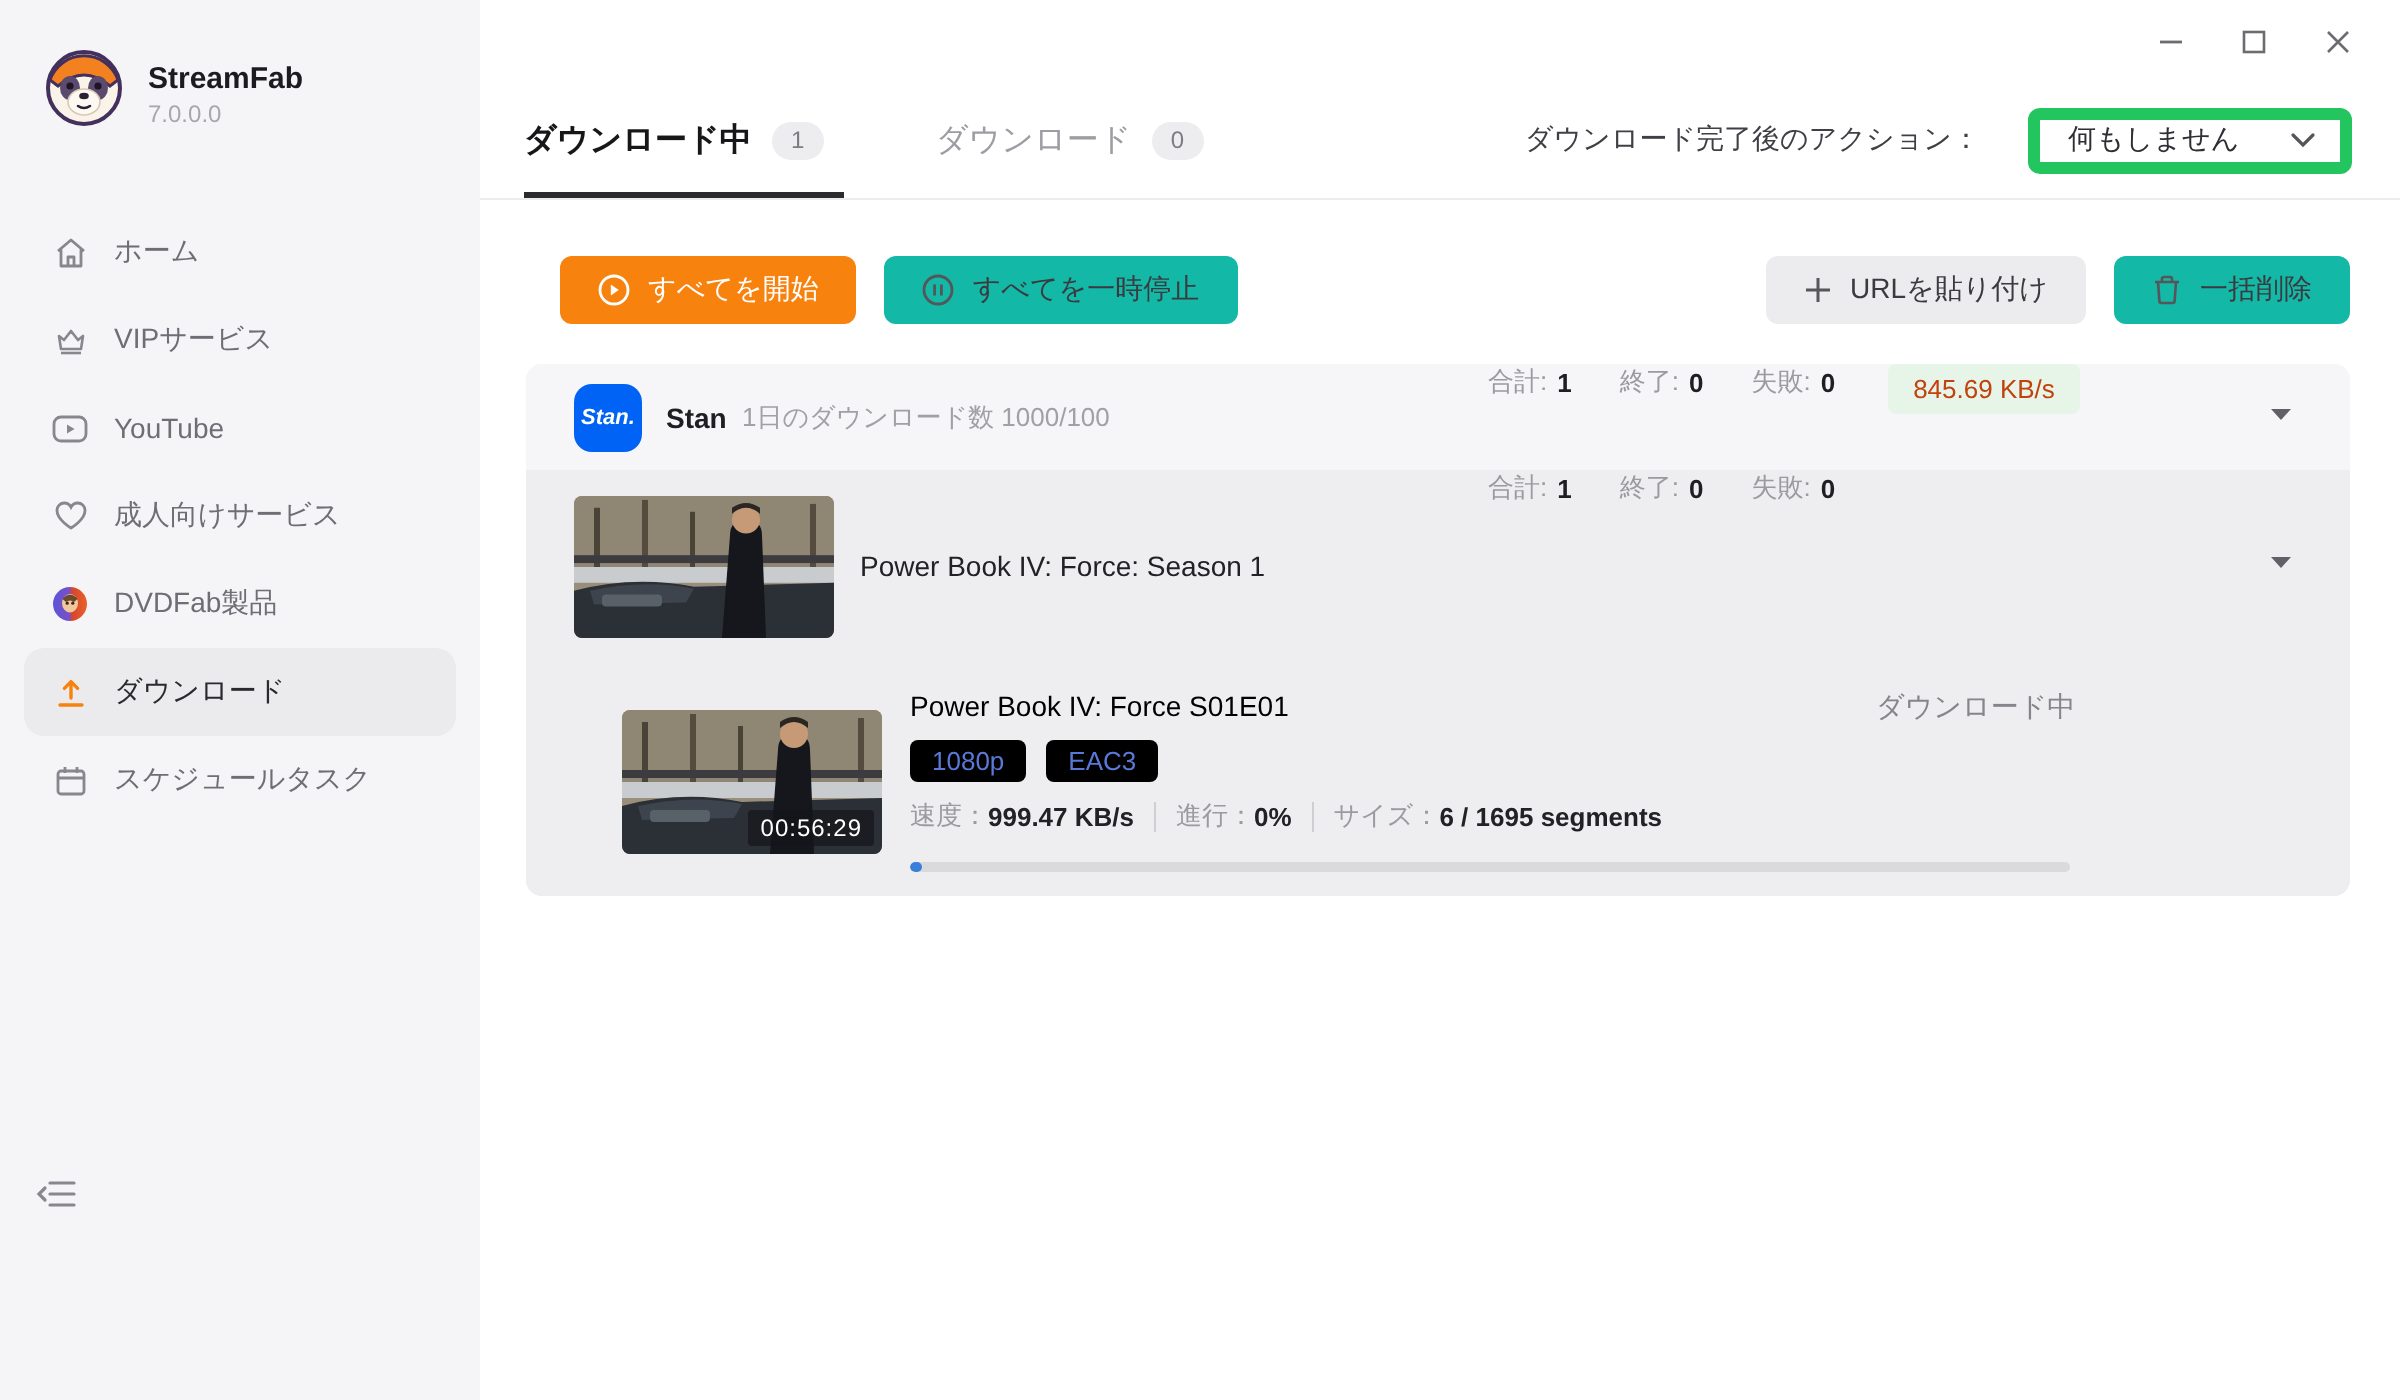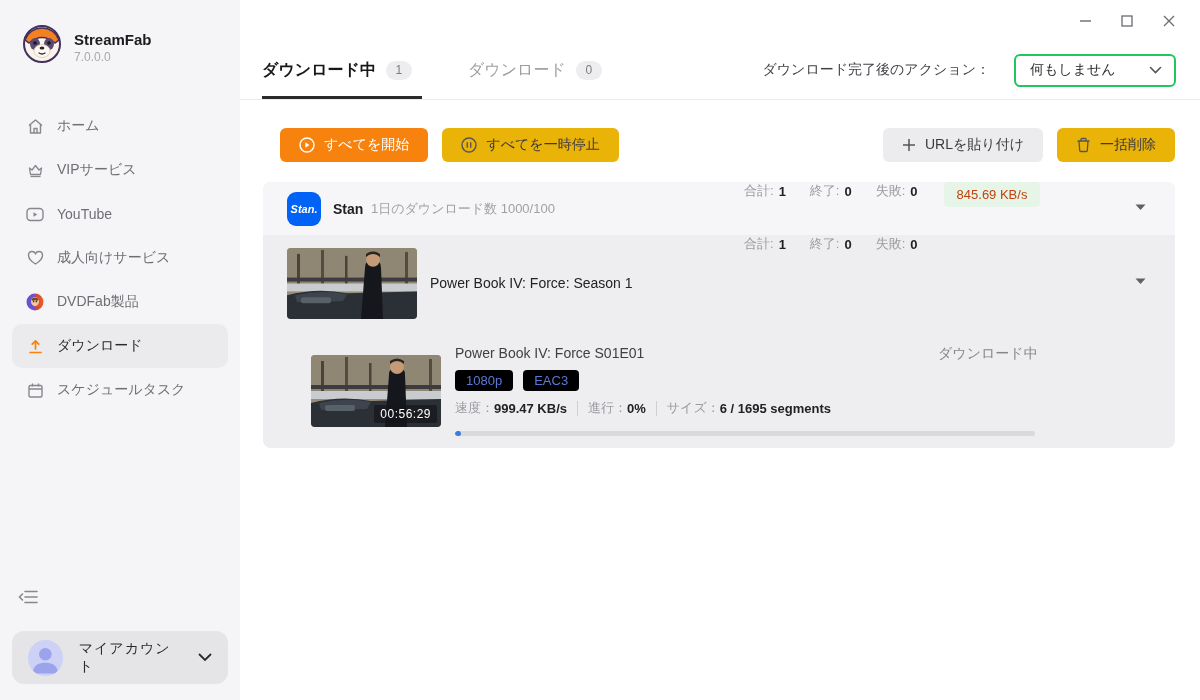--- a/index.html
+++ b/index.html
@@ -37,29 +37,29 @@
   .header-row { position:absolute; left:0; top:41px; right:0; height:59px; border-bottom:1px solid #ececee; }
   .tabs { position:absolute; left:22px; bottom:0; height:100%; display:flex; gap:56px; align-items:center; }
   .tab { display:flex; align-items:center; gap:10px; position:relative; height:100%; }
   .tab-label { font-size:16px; color:#9d9da3; }
   .tab.active .tab-label { color:#17171a; font-weight:700; }
   .tab-badge { min-width:26px; height:19px; padding:0 8px; background:#ededef; color:#7c7c82;
     border-radius:10px; font-size:12px; display:flex; align-items:center; justify-content:center; }
   .tab-underline { position:absolute; left:22px; bottom:0; width:160px; height:3px; background:#2b2b2e; }
   .post-action { position:absolute; right:24px; top:0; height:100%; display:flex; align-items:center; gap:24px; }
   .post-action-label { font-size:14px; color:#3f3f45; }
-  .post-action-select { width:162px; height:33px; border:2px solid #22c55e; border-radius:6px; background:#fff;
+  .post-action-select { width:162px; height:33px; border:6px solid #22c55e; border-radius:6px; background:#fff;
     display:flex; align-items:center; padding:0 12px 0 14px; font-size:14px; color:#2e2e33; }
   .post-action-select .chev { margin-left:auto; }
 
   .toolbar { position:absolute; left:24px; right:25px; top:128px; height:34px; display:flex; gap:14px; }
   .btn { height:34px; border-radius:6px; display:flex; align-items:center; gap:9px;
     padding:0 19px; font-size:14px; white-space:nowrap; }
   .btn-start { background:#f7820e; color:#fff;margin-left:16px; }
-  .btn-gray { background:#eab308; color:#3a3a3f; }
+  .btn-gray { background:#14b8a6; color:#3a3a3f; }
   .btn-url { margin-left:auto; background:#ececee; color:#3a3a3f; }
 
   
   .card { position:absolute; left:23px; top:182px; width:912px; height:266px; border-radius:8px;
     overflow:hidden; background:#eeeef0; }
   .card-header { position:relative; height:53px; background:#f6f6f8; }
   .stan-badge { position:absolute; left:24px; top:10px; width:34px; height:34px; border-radius:9px;
     background:#0063f5; color:#fff; font-weight:700; font-style:italic; font-size:11px;
     display:flex; align-items:center; justify-content:center; }
   .provider-name { position:absolute; left:70px; top:0; height:100%; display:flex; align-items:center;
@@ -77,21 +77,21 @@
   .thumb { width:130px; height:71px; border-radius:4px; overflow:hidden; position:relative; }
   .season-row .thumb { position:absolute; left:24px; top:13px; }
   .season-title { position:absolute; left:167px; top:0; height:100%; display:flex; align-items:center;
     font-size:14px; color:#222226; }
   .row-sep { position:absolute; left:24px; right:24px; top:148px; height:1px; background:#e2e2e4; }
 
   .episode-row { position:relative; height:118px; background:#eeeef0; }
   .episode-row .thumb { position:absolute; left:48px; top:25px; width:130px; height:72px; }
   .duration { position:absolute; right:4px; bottom:4px; background:rgba(20,20,25,.68); color:#fff;
     font-size:12px; padding:2px 6px; border-radius:2px; letter-spacing:.5px; }
-  .ep-title { position:absolute; left:192px; top:15px; font-size:14px; color:#404040; }
+  .ep-title { position:absolute; left:192px; top:15px; font-size:14px; color:#000000; }
   .ep-badges { position:absolute; left:192px; top:40px; display:flex; gap:10px; }
   .fmt-badge { background:#000000; color:#5a78d8; font-size:13px; padding:3px 11px; border-radius:4px; }
   .ep-stats { position:absolute; left:192px; top:69px; display:flex; align-items:center; font-size:13px; }
   .ep-stat { display:flex; align-items:center; }
   .ep-stat .sl { color:#9a9aa0; }
   .ep-stat .sv { color:#222226; font-weight:700; }
   .ep-divider { width:1px; height:15px; background:#cfcfd3; margin:0 10px; }
   .ep-status { position:absolute; left:675px; top:15px; font-size:14px; color:#85858b; }
   .progress { position:absolute; left:192px; top:101px; width:580px; height:5px; border-radius:3px; background:#dadadd; overflow:hidden; }
   .progress-fill { height:100%; background:#3a80db; border-radius:3px; width:1%; }
@@ -196,34 +196,20 @@
       <span>スケジュールタスク</span>
     </div>
   </div>
 
   <div class="collapse-btn">
     <svg width="20" height="18" viewBox="0 0 20 18" fill="none" stroke="#87878d" stroke-width="1.6" stroke-linecap="round">
         <path d="M7 3.5 H19 M7 9 H19 M7 14.5 H19 M4.5 6 L1.5 9 L4.5 12"></path>
       </svg>
   </div>
 
-  <div class="account">
-    <span class="account-avatar">
-      <svg width="36" height="36" viewBox="0 0 36 36">
-          <circle cx="18" cy="14" r="6.5" fill="#9aa3ec"></circle>
-          <path d="M5 34 C5 25 12 23 18 23 C24 23 31 25 31 34 Z" fill="#9aa3ec"></path>
-        </svg>
-    </span>
-    <span class="account-label">マイアカウント</span>
-    <span class="account-caret">
-      <svg width="14" height="9" viewBox="0 0 14 9" fill="none" stroke="#2a2a2e" stroke-width="1.8" stroke-linecap="round">
-          <path d="M1.5 1.5 L7 7 L12.5 1.5"></path>
-        </svg>
-    </span>
-  </div>
 </div>
 
 <div class="main">
 
   <div class="titlebar">
     <div class="win-controls">
       <div class="win-btn">
         <svg width="13" height="13" viewBox="0 0 13 13">
             <path d="M1 7 H12" stroke="#6b6b70" stroke-width="1.4"></path>
           </svg>

